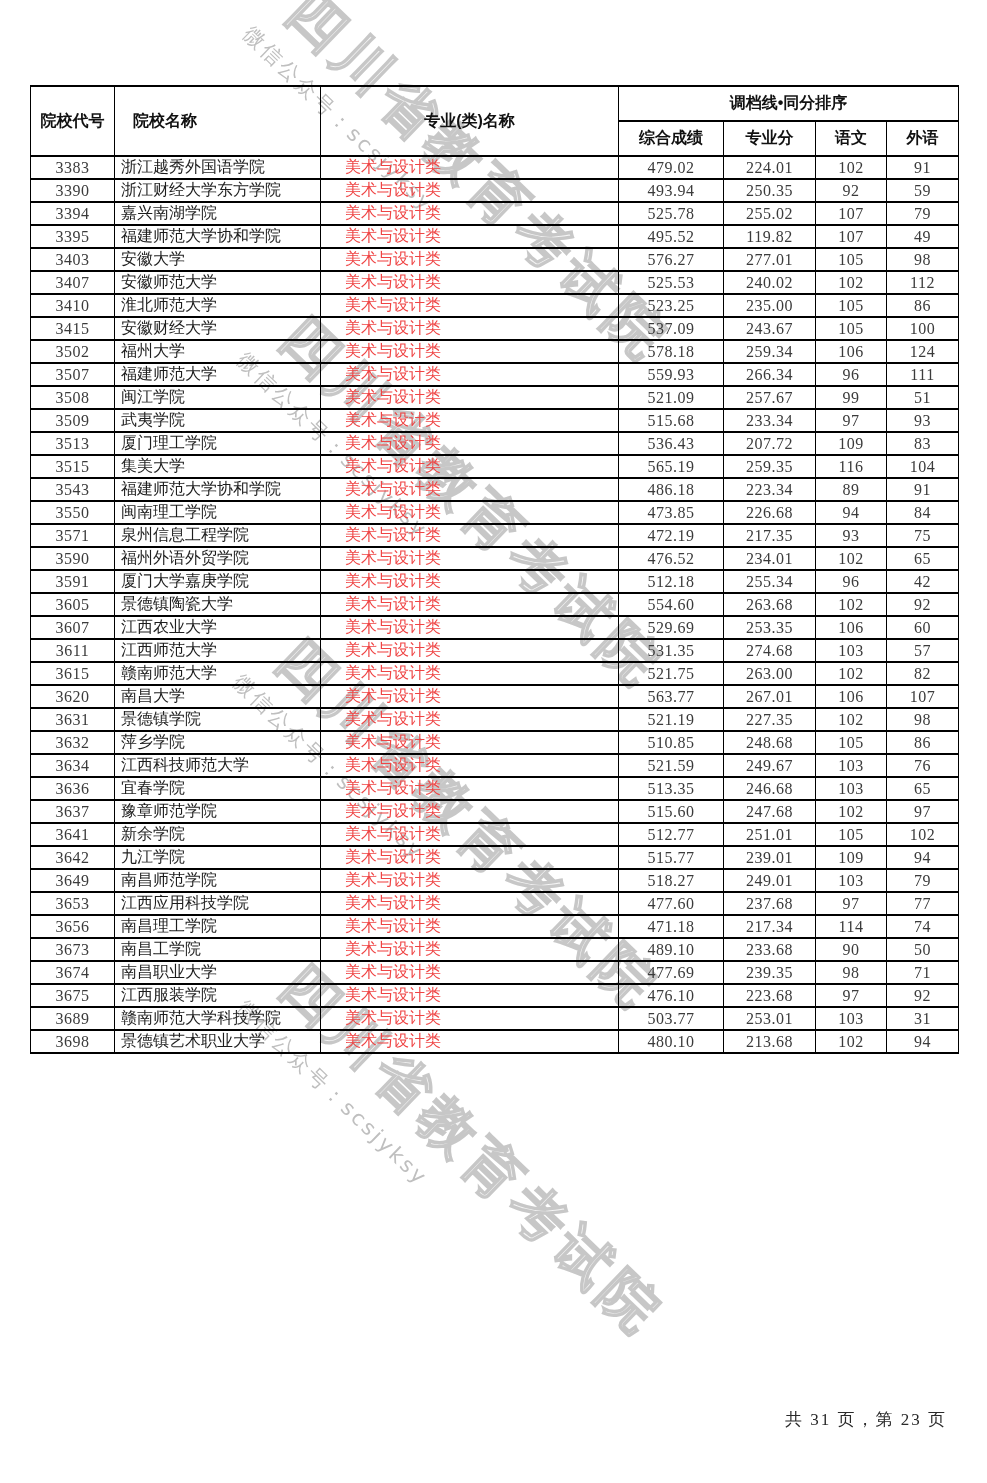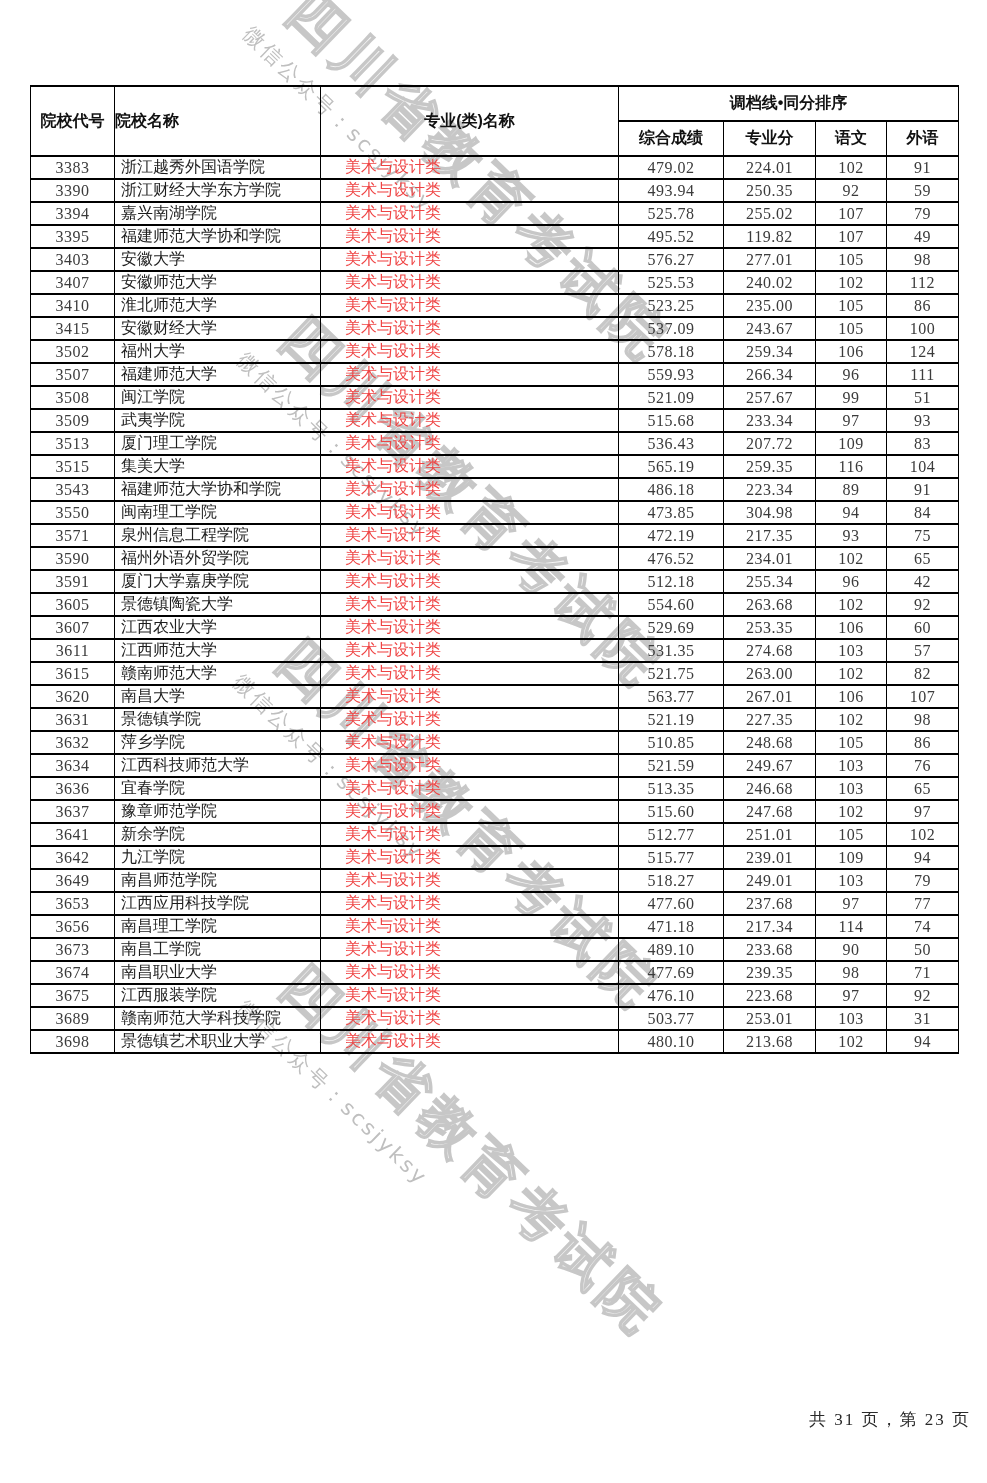--- a/index.html
+++ b/index.html
@@ -66,36 +66,36 @@
   }
   .score-table thead th {
     font-family: "Liberation Sans", "DejaVu Sans", sans-serif;
     font-weight: bold;
     font-size: 16px;
     color: #111;
     text-align: center;
     height: 33px;
     margin-top: 16px;
   }
-  .score-table thead th.h-name { text-align: left; padding-left: 0; }
+  .score-table thead th.h-name { text-align: left; padding-left: 18px; }
   .score-table tbody tr { height: 20px; }
   .score-table td {
     font-size: 16px;
     color: #222;
     text-align: center;
   }
   .score-table td.c-name { text-align: left; padding-left: 6px; color: #1d1d1d; }
   .score-table td.c-major { text-align: left; padding-left: 24px; color: #ef4444; }
   .score-table td.c-code, .score-table td.c-num { color: #3b3b3b; letter-spacing: 0.5px; }
 
   
   .page-footer {
     position: absolute;
     top: 1408px;
-    right: 16px;
+    right: 40px;
     font-size: 17px;
     color: #2a2a2a;
     letter-spacing: 2px;
     z-index: 2;
   }
 </style>
 </head>
 <body>
 
 <div class="page">
@@ -275,21 +275,21 @@
           <td class="c-num">486.18</td>
           <td class="c-num">223.34</td>
           <td class="c-num">89</td>
           <td class="c-num">91</td>
         </tr>
         <tr>
           <td class="c-code">3550</td>
           <td class="c-name">闽南理工学院</td>
           <td class="c-major">美术与设计类</td>
           <td class="c-num">473.85</td>
-          <td class="c-num">304.98</td>
+          <td class="c-num">226.68</td>
           <td class="c-num">94</td>
           <td class="c-num">84</td>
         </tr>
         <tr>
           <td class="c-code">3571</td>
           <td class="c-name">泉州信息工程学院</td>
           <td class="c-major">美术与设计类</td>
           <td class="c-num">472.19</td>
           <td class="c-num">217.35</td>
           <td class="c-num">93</td>

